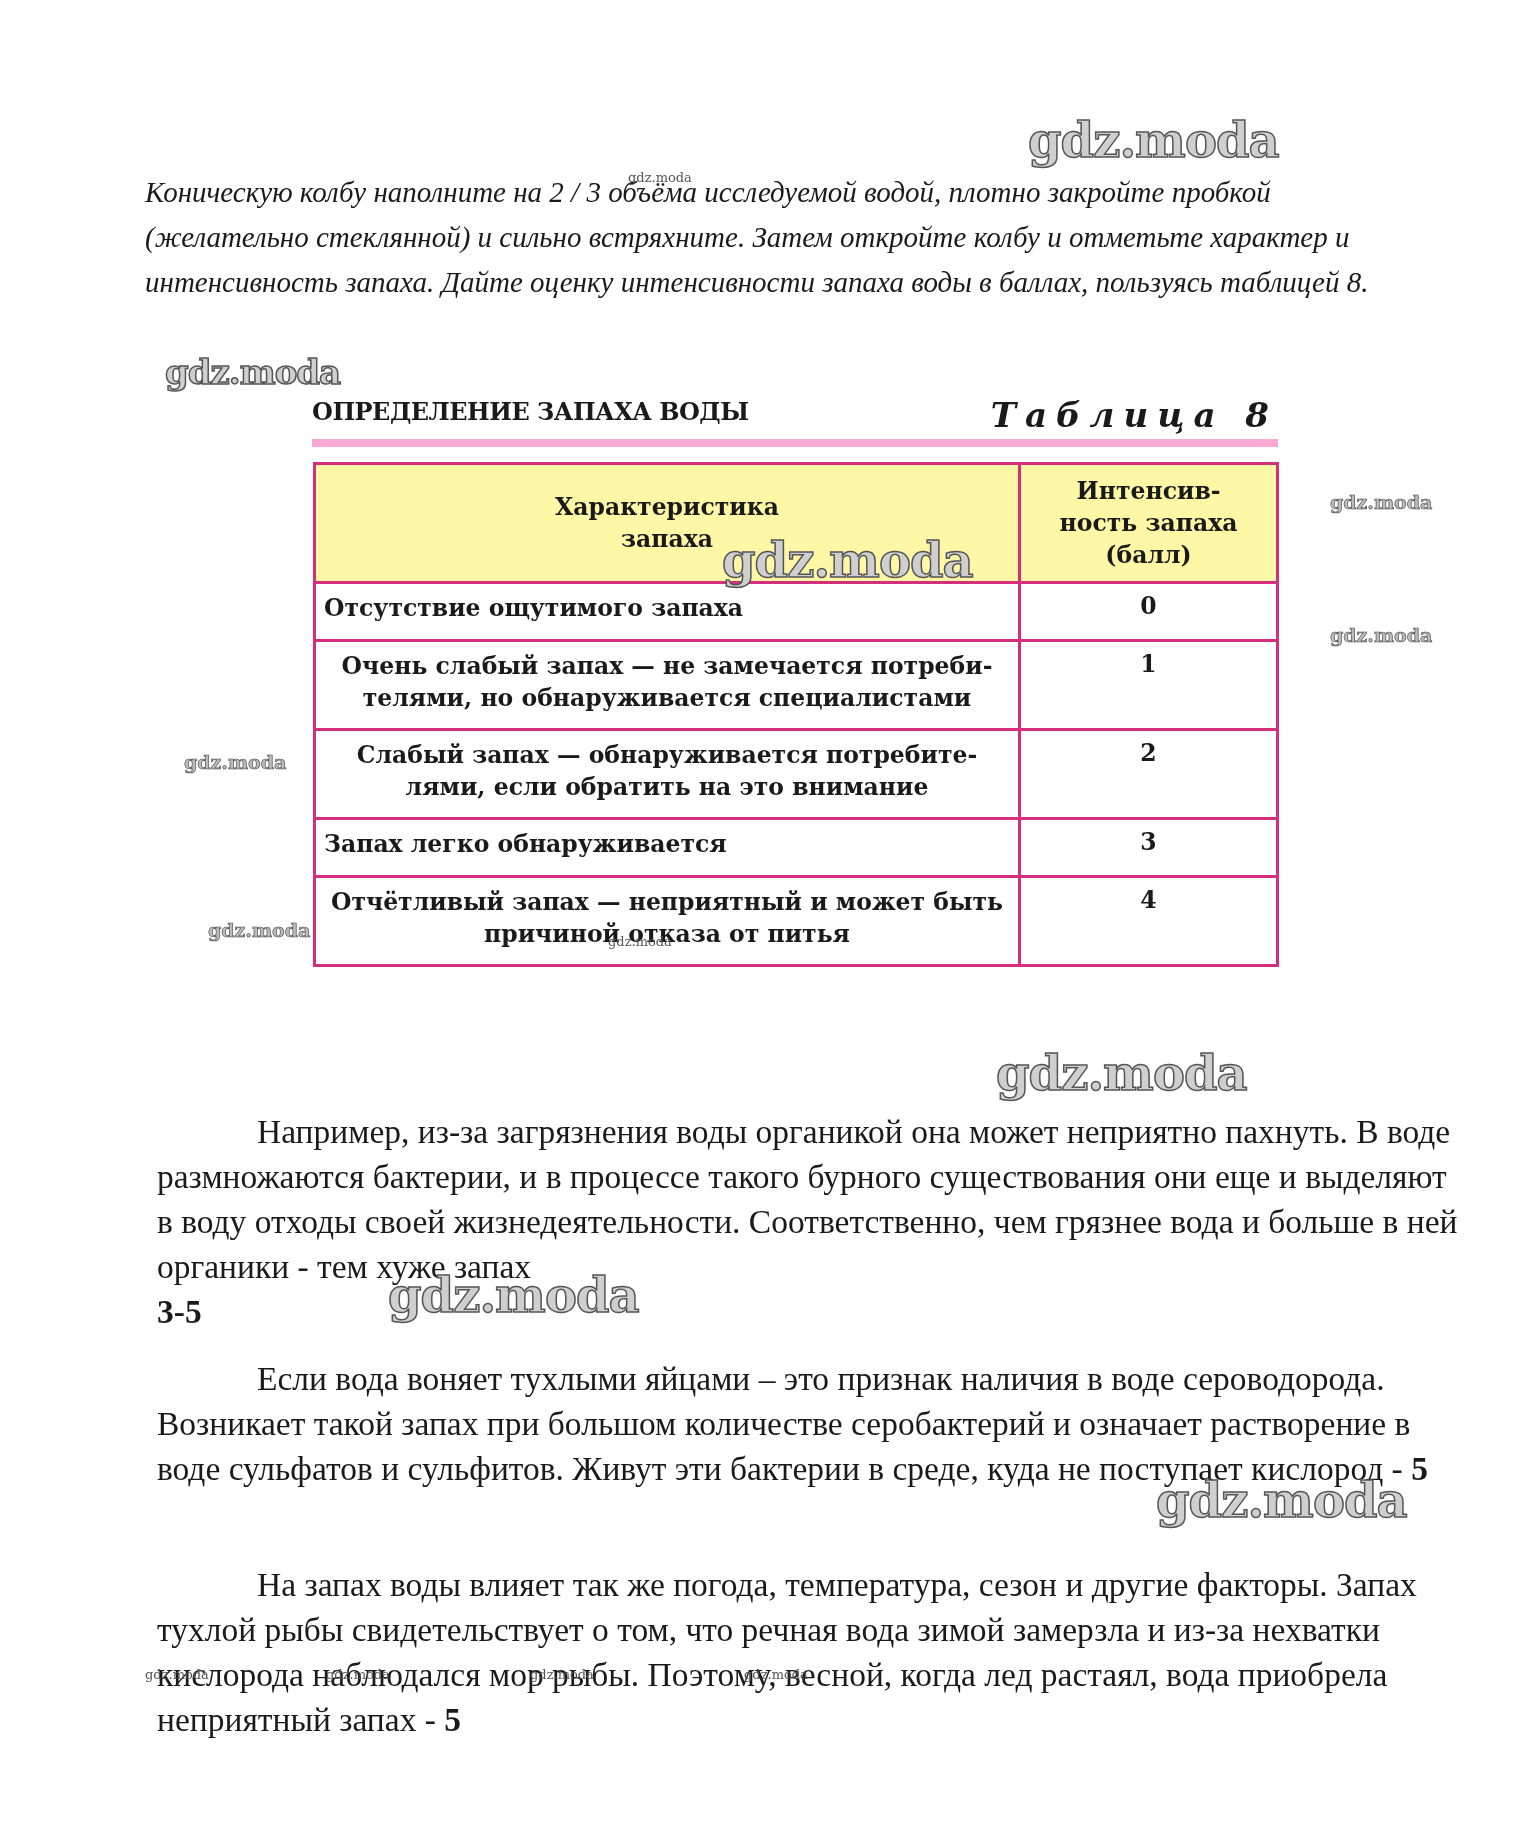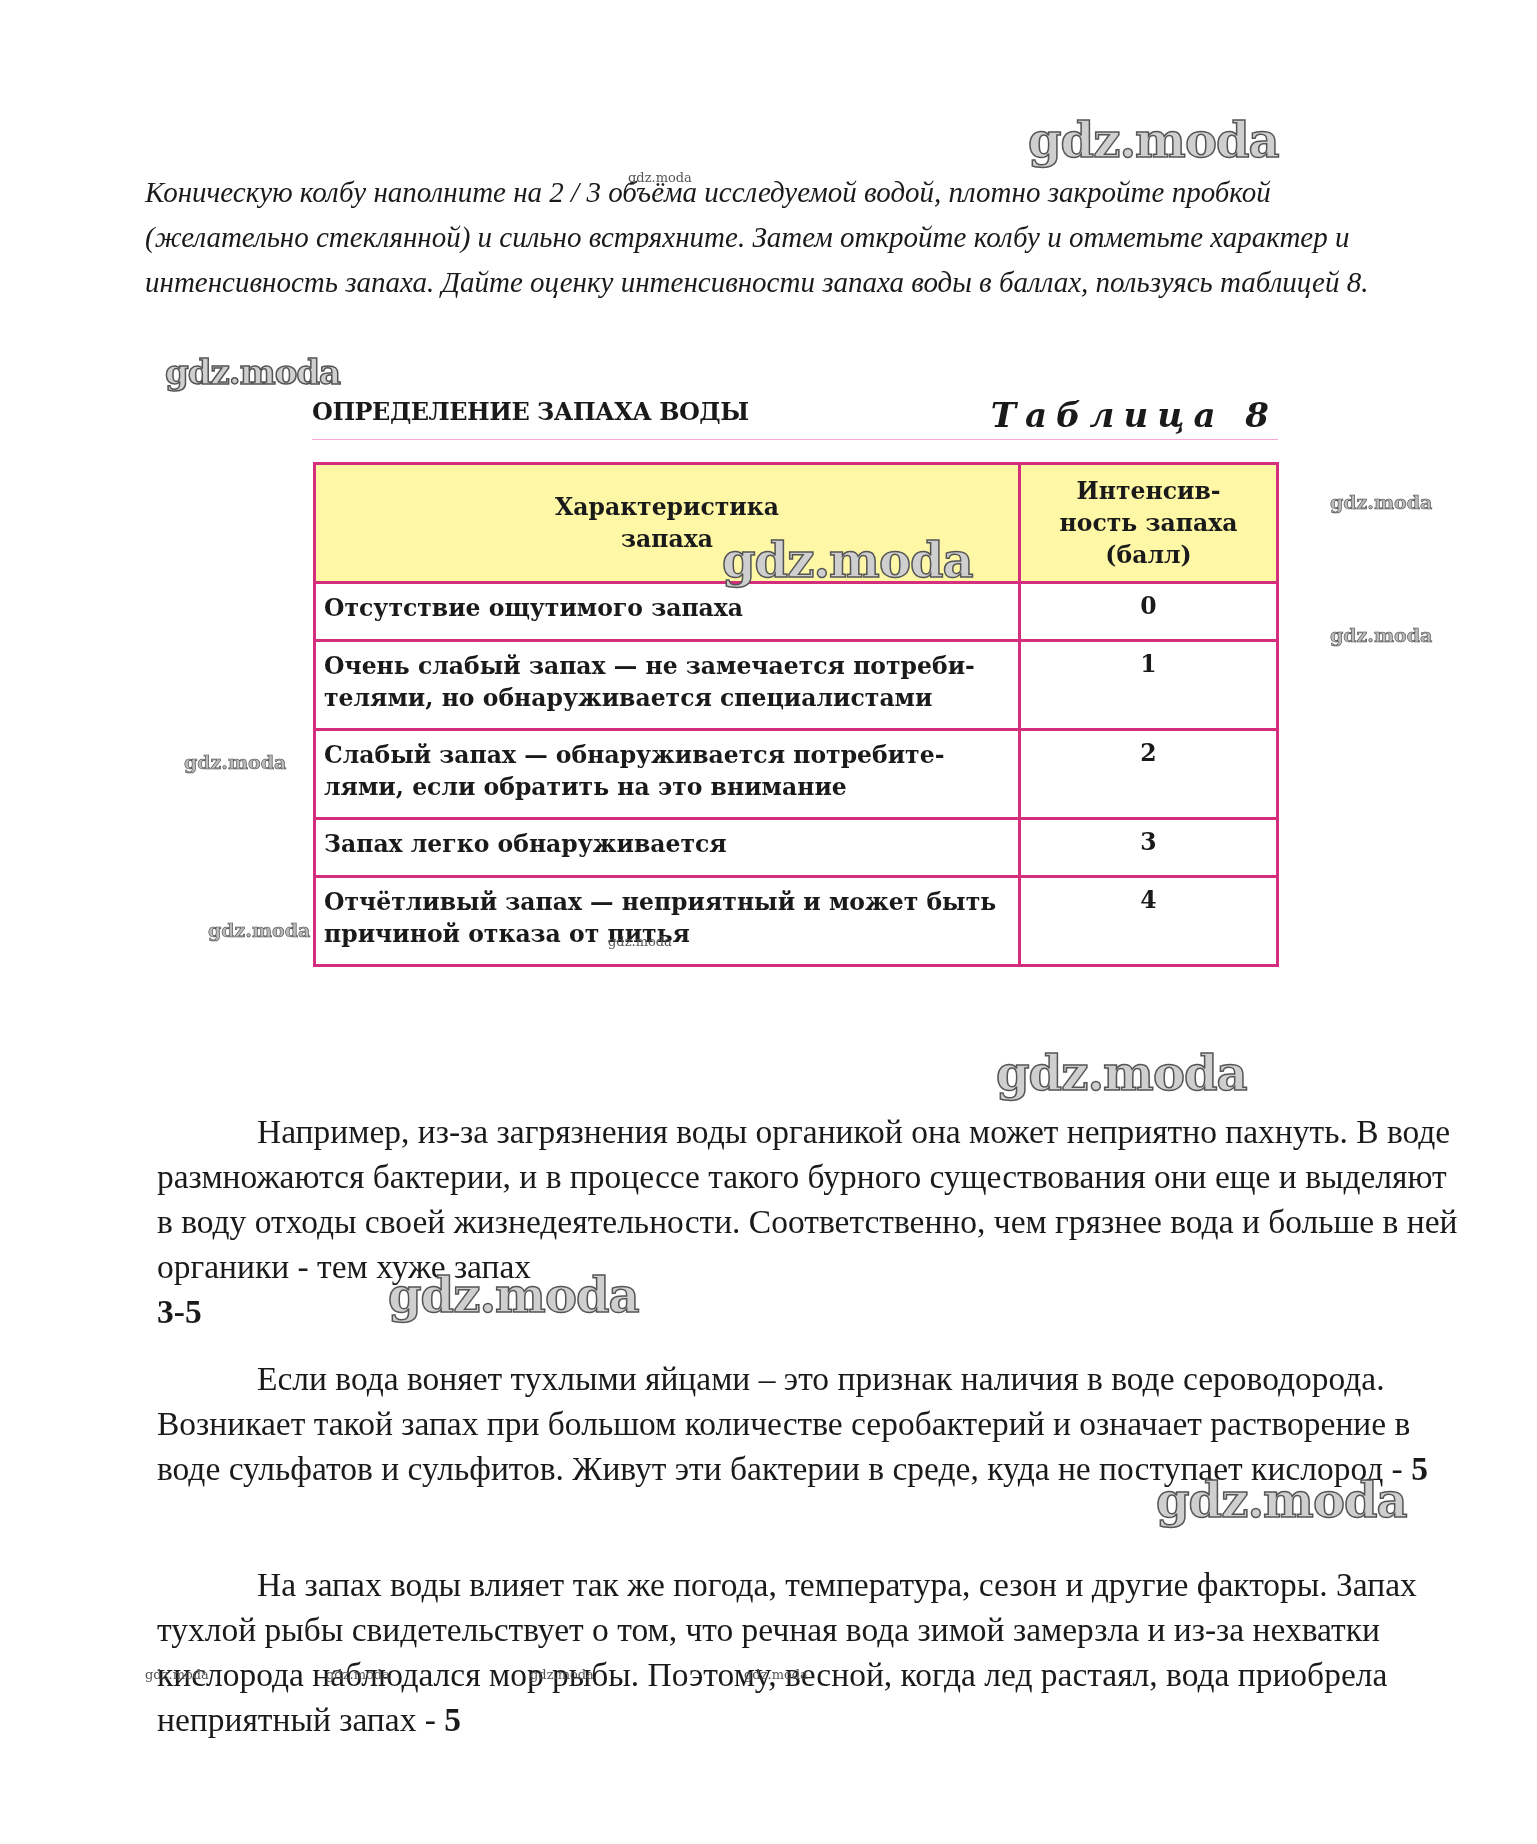--- a/index.html
+++ b/index.html
@@ -3,32 +3,32 @@
   <meta charset="utf-8">
   <style>
     html, body { margin: 0; padding: 0; background: #ffffff; }
     body { width: 1537px; height: 1844px; position: relative; overflow: hidden; color: #1a1a1a; }
     .page { position: absolute; left: 0; top: 0; width: 1537px; height: 1844px; }
 
     .exp-title { position: absolute; left: 145px; top: 88px; font-family: "Liberation Serif", serif; font-weight: bold; font-size: 33px; letter-spacing: 0px; margin: 0; }
 
     .instructions { position: absolute; left: 145px; top: 170px; width: 1270px; font-family: "Liberation Serif", serif; font-style: italic; font-size: 29px; line-height: 45px; margin: 0; }
 
-    .table-caption { position: absolute; left: 312px; top: 395px; width: 966px; height: 44px; border-bottom: 1px solid #f9a8d4; }
+    .table-caption { position: absolute; left: 312px; top: 395px; width: 966px; height: 44px; border-bottom: 8px solid #f9a8d4; }
     .table-caption .cap-left { position: absolute; left: 0; top: 2px; font-family: "DejaVu Serif", serif; font-weight: bold; font-size: 24px; letter-spacing: -0.5px; }
     .table-caption .cap-right { position: absolute; right: 0; top: 0; font-family: "DejaVu Serif", serif; font-style: italic; font-weight: bold; font-size: 34px; letter-spacing: 9px; }
 
     table.odor { position: absolute; left: 313px; top: 462px; width: 966px; border-collapse: collapse; font-family: "DejaVu Serif", serif; font-weight: bold; font-size: 23.5px; }
     table.odor th, table.odor td { border: 3px solid #d42e7c; }
     table.odor thead th { background: #fdf7a6; text-align: center; vertical-align: middle; height: 114px; line-height: 32px; font-size: 23.5px; }
     table.odor thead th.c1 { width: 700px; }
     table.odor td { vertical-align: top; padding: 8px 8px; line-height: 32px; }
     table.odor td.score { text-align: center; padding-top: 6px; }
     table.odor tr.r1 td { height: 39px; }
-    table.odor tr.r2 td { height: 70px; }
+    table.odor tr.r2 td { height: 70px; text-align: center; }
 
     .body-text { position: absolute; left: 145px; width: 1310px; font-family: "Liberation Serif", serif; font-size: 33.5px; line-height: 45px; margin: 12px; }
     .body-text .indent { display: inline-block; width: 100px; }
     .body-text b { font-weight: bold; }
     #para1 { top: 1097px; }
     #para2 { top: 1344px; }
     #para3 { top: 1550px; }
     .score-line { display: block; font-weight: bold; }
 
     .wm { position: absolute; font-family: "DejaVu Serif", serif; color: #cfcfcf; -webkit-text-stroke: 1.5px #555; font-weight: bold; letter-spacing: -1px; pointer-events: none; white-space: nowrap; }

